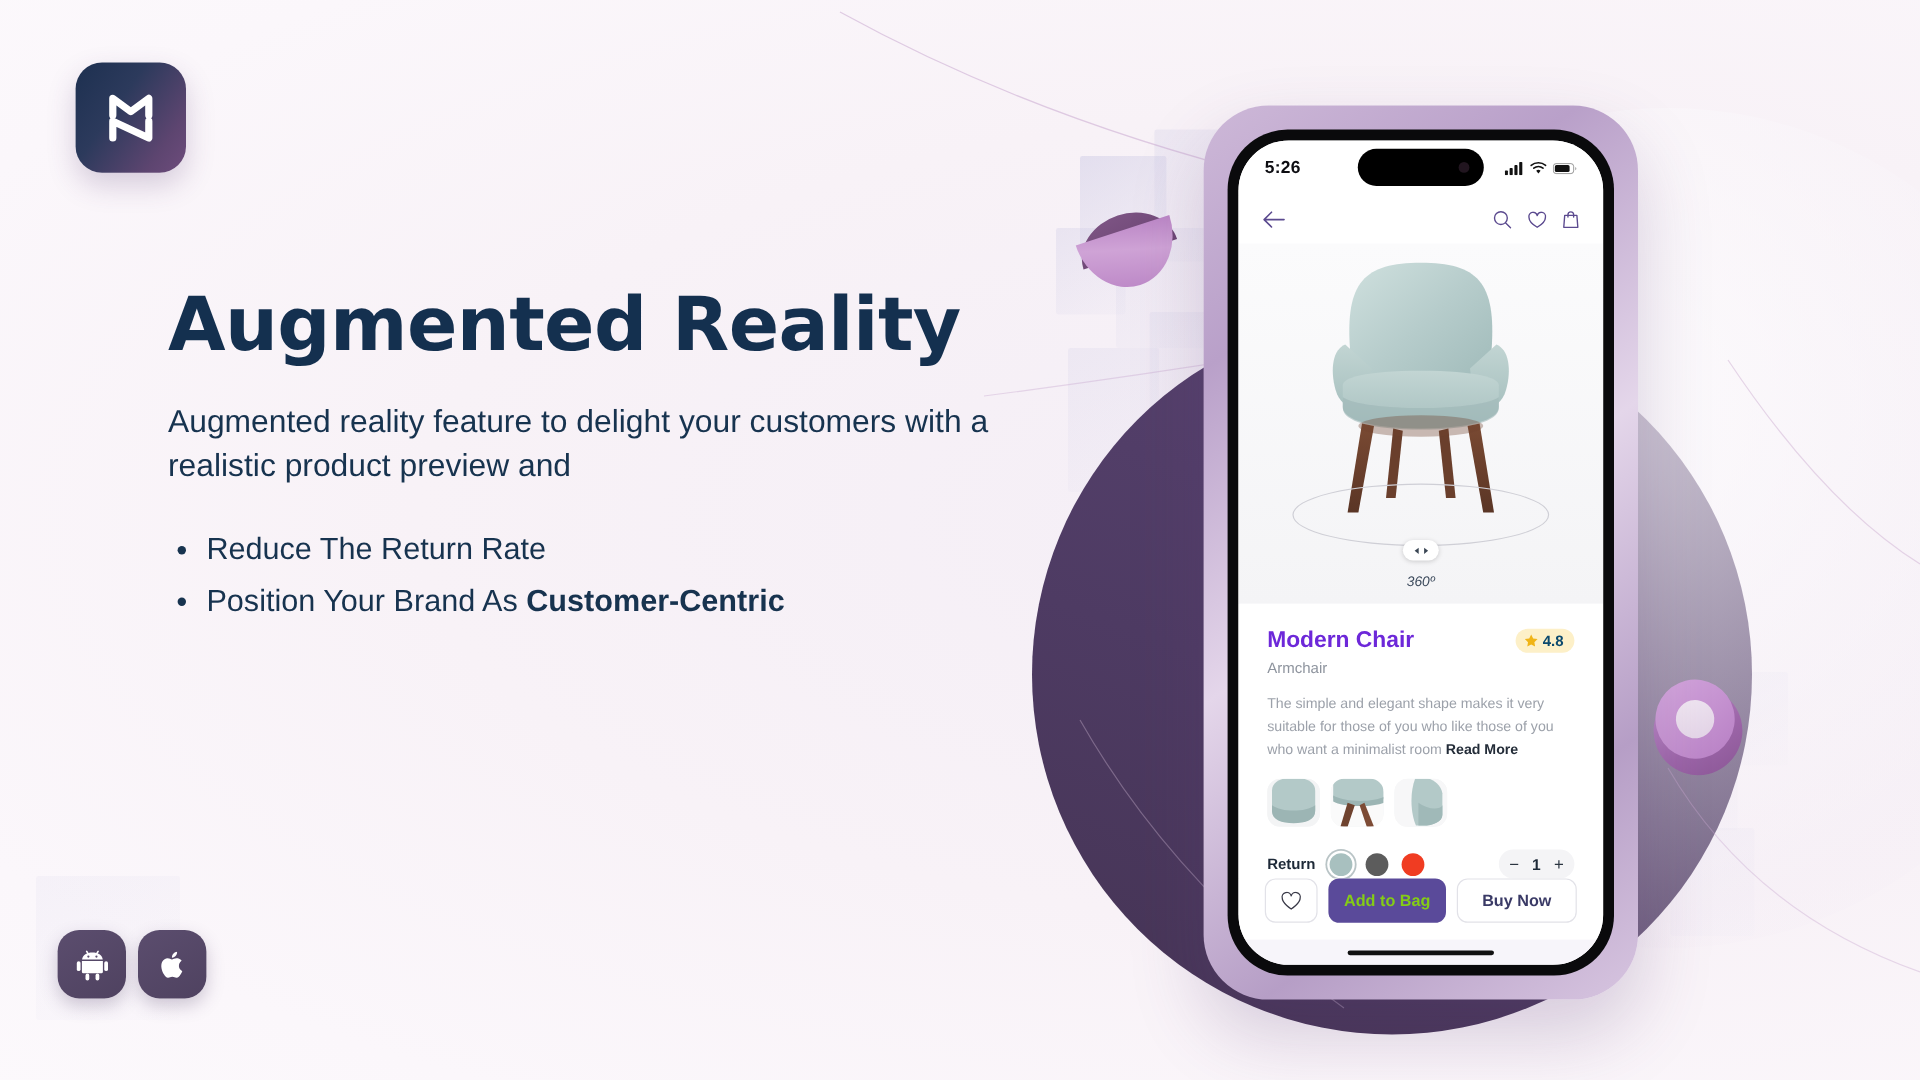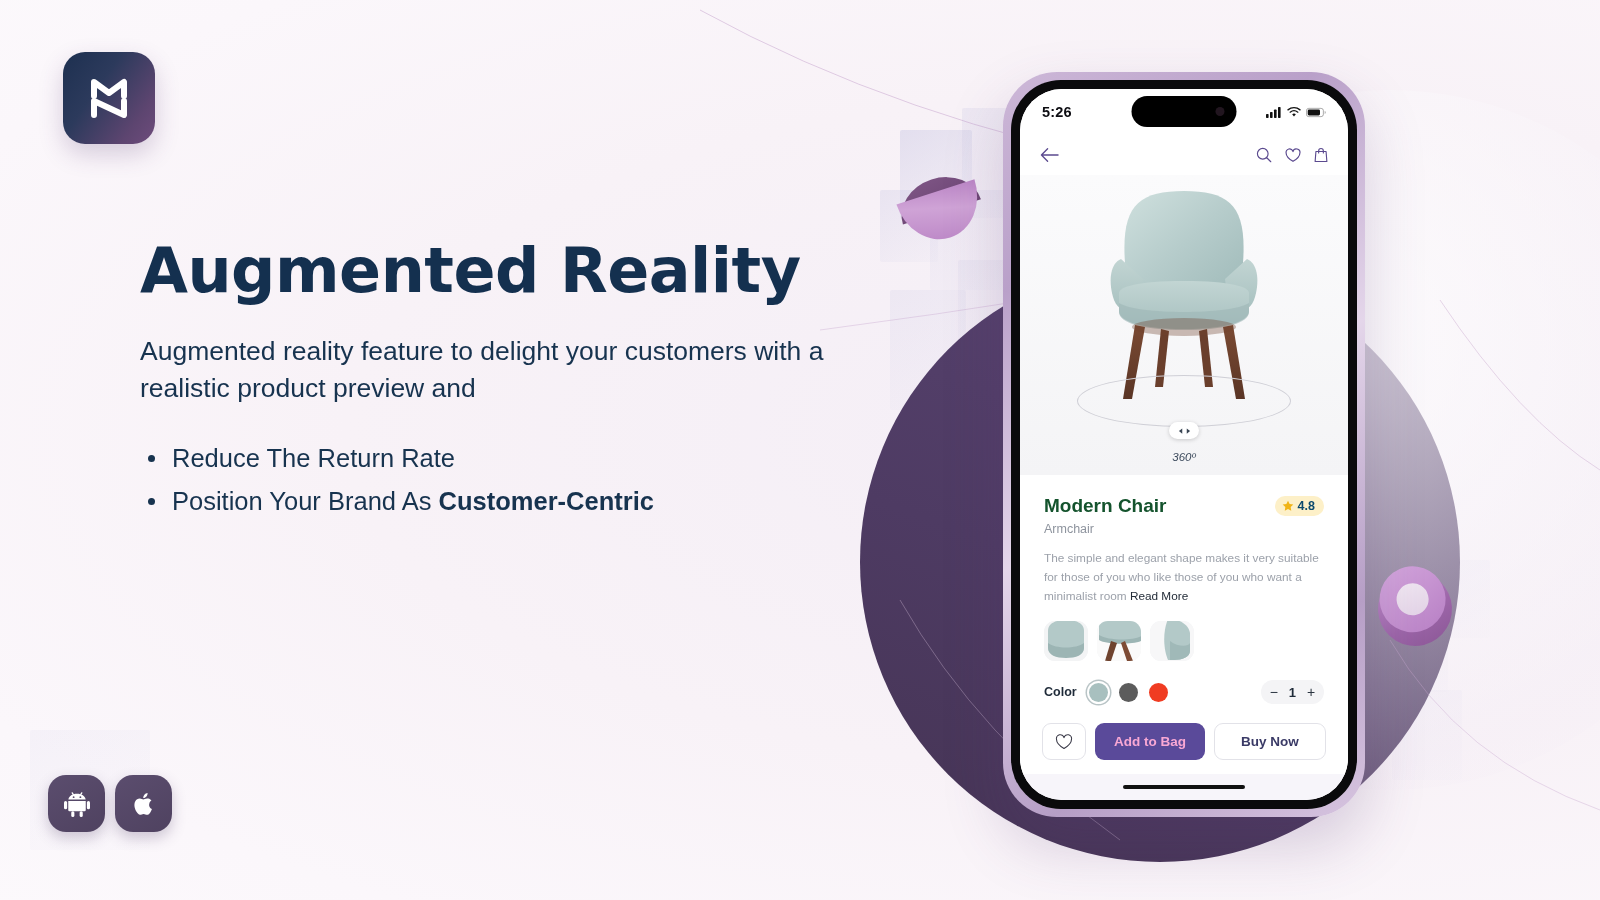--- a/index.html
+++ b/index.html
@@ -104,25 +104,25 @@
   .badges { position: absolute; left: 48px; top: 775px; display: flex; gap: 10px; }
   .badge {
     width: 57px; height: 57px; border-radius: 18px;
     background: linear-gradient(150deg, #5b4d6e, #4f4260);
     display: flex; align-items: center; justify-content: center;
     box-shadow: 0 6px 14px rgba(70,50,95,.25);
   }
 
   
   .phone {
-    position: absolute; left: 1003px; top: 72px;
+    position: absolute; left: 1003px; top: 88px;
     width: 362px; height: 745px;
     border-radius: 54px;
     background: linear-gradient(145deg, #cdb8d8 0%, #b9a0c9 22%, #e4d6ea 50%, #b69ec6 78%, #d7c5e0 100%);
-    padding: 8px;
+    padding: 20px;
     box-shadow: 0 28px 60px rgba(90,60,120,.22);
   }
   .phone-inner {
     width: 100%; height: 100%; border-radius: 50px;
     background: #0a0a0c; padding: 9px;
   }
   .screen {
     position: relative; width: 100%; height: 100%;
     border-radius: 42px; overflow: hidden;
     background: #ffffff; display: flex; flex-direction: column;
@@ -164,31 +164,31 @@
     background: #fff; box-shadow: 0 1px 4px rgba(0,0,0,.18);
     display: flex; align-items: center; justify-content: center; gap: 2px;
   }
   .deg {
     position: absolute; left: 50%; transform: translateX(-50%); bottom: 12px;
     font-size: 11.5px; color: #3c4a5c; font-weight: 500;
   }
 
   .info { flex: 1; background: #fff; padding: 20px 24px 0 24px; }
   .title-row { display: flex; align-items: center; }
-  .p-title { font-size: 19px; font-weight: 700; color: #14532d; }
+  .p-title { font-size: 19px; font-weight: 700; color: #6d28d9; }
   .rating {
     margin-left: auto; background: #fdf0c8; border-radius: 11px;
     padding: 3px 9px 3px 7px; display: flex; align-items: center; gap: 4px;
   }
   .rating span { font-size: 12.5px; font-weight: 600; color: #0c4a6e; }
   .p-sub { font-size: 12.5px; color: #8e949e; margin-top: 5px; }
   .p-desc {
     font-size: 11.8px; line-height: 1.62; color: #9ca1aa; margin-top: 13px;
   }
-  .p-desc b { color: #232c38; font-weight: 400; text-align: right; }
+  .p-desc b { color: #232c38; font-weight: 700; text-align: right; }
 
   .thumbs { display: flex; gap: 9px; margin-top: 15px; }
   .thumb {
     width: 44px; height: 40px; border-radius: 11px; overflow: hidden;
     background: #f4f5f6; position: relative;
   }
 
   .color-row { display: flex; align-items: center; margin-top: 19px; }
   .color-label { font-size: 12.5px; font-weight: 600; color: #1e2a38; margin-right: 12px; }
   .sw { width: 19px; height: 19px; border-radius: 50%; margin-right: 11px; }
@@ -203,21 +203,21 @@
   .actions {
     display: flex; gap: 9px; padding: 0 22px 14px 22px; background: #fff;
     align-items: center;
   }
   .fav-btn {
     width: 44px; height: 37px; border-radius: 9px; border: 1px solid #e2e2e8;
     background: #fff; display: flex; align-items: center; justify-content: center;
   }
   .add-btn {
     flex: 1; height: 37px; border-radius: 9px; background: #5a4a9a;
-    color: #f9a8d4; font-size: 13.5px; font-weight: 600;
+    color: #84cc16; font-size: 13.5px; font-weight: 600;
     display: flex; align-items: center; justify-content: center;
   }
   .buy-btn {
     flex: 1; height: 37px; border-radius: 9px; border: 1px solid #e2e2e8;
     background: #fff; color: #3a3a66; font-size: 13.5px; font-weight: 600;
     display: flex; align-items: center; justify-content: center;
   }
   .home-area { height: 26px; background: #f7f5fa; display: flex; align-items: center; justify-content: center; }
   .home-bar { width: 122px; height: 4px; border-radius: 2px; background: #111; }
 </style>
@@ -428,21 +428,21 @@
             <div class="thumb">
               <svg width="44" height="40" viewBox="0 0 44 40">
                 <rect width="44" height="40" fill="#f7f7f8"></rect>
                 <path d="M18 -2 C28 -2 38 2 40 12 L40 30 C40 36 32 39 24 39 L18 39 C14 30 12 12 18 -2 Z" fill="#b3c9c8"></path>
                 <path d="M20 20 C28 26 38 26 40 22 L40 30 C40 36 32 39 24 39 L20 39 Z" fill="#a0b9b8"></path>
               </svg>
             </div>
           </div>
 
           <div class="color-row">
-            <div class="color-label">Color</div>
+            <div class="color-label">Return</div>
             <div class="sw sel" style="background:#a8c0bf;"></div>
             <div class="sw" style="background:#5c5c5c;"></div>
             <div class="sw" style="background:#f03c22;"></div>
             <div class="stepper">
               <div class="btn">−</div>
               <div class="qty">1</div>
               <div class="btn">+</div>
             </div>
           </div>
         </div>

